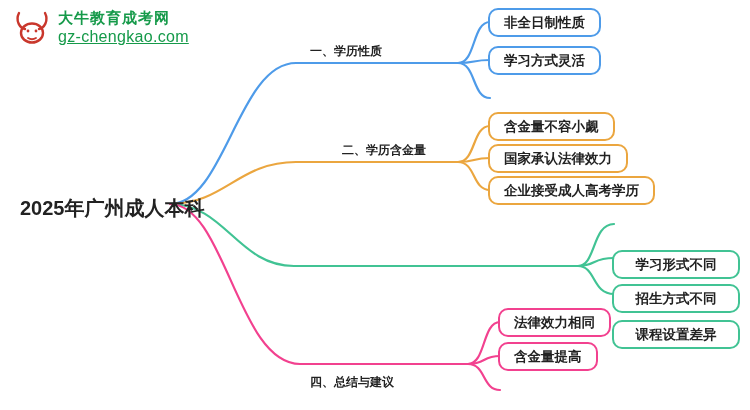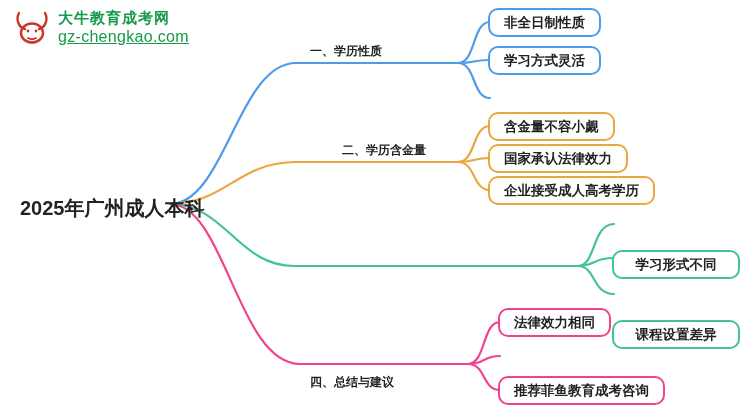--- a/index.html
+++ b/index.html
@@ -88,18 +88,19 @@
   <div class="node branch-label" style="left:310px; top:344px;margin-top:30px;">四、总结与建议</div>
 
   <div class="node leaf c-blue" style="left:488px; top:8px;">非全日制性质</div>
   <div class="node leaf c-blue" style="left:488px; top:46px;">学习方式灵活</div>
 
   <div class="node leaf c-orange" style="left:488px; top:112px;">含金量不容小觑</div>
   <div class="node leaf c-orange" style="left:488px; top:144px;">国家承认法律效力</div>
   <div class="node leaf c-orange" style="left:488px; top:176px;">企业接受成人高考学历</div>
 
   <div class="node leaf c-green" style="left:612px; top:210px; min-width:128px;">学习形式不同</div>
+  <div class="node leaf c-green" style="left:612px; top:244px; min-width:128px;">招生方式不同</div>
   <div class="node leaf c-green" style="left:612px; top:280px; min-width:128px;">课程设置差异</div>
 
   <div class="node leaf c-pink" style="left:498px; top:308px;">法律效力相同</div>
-  <div class="node leaf c-pink" style="left:498px; top:376px;">推荐菲鱼教育成考咨询</div>
+  <div class="node leaf c-pink" style="left:498px; top:342px;">含金量提高</div>
 
 </div>
 
 </body></html>

